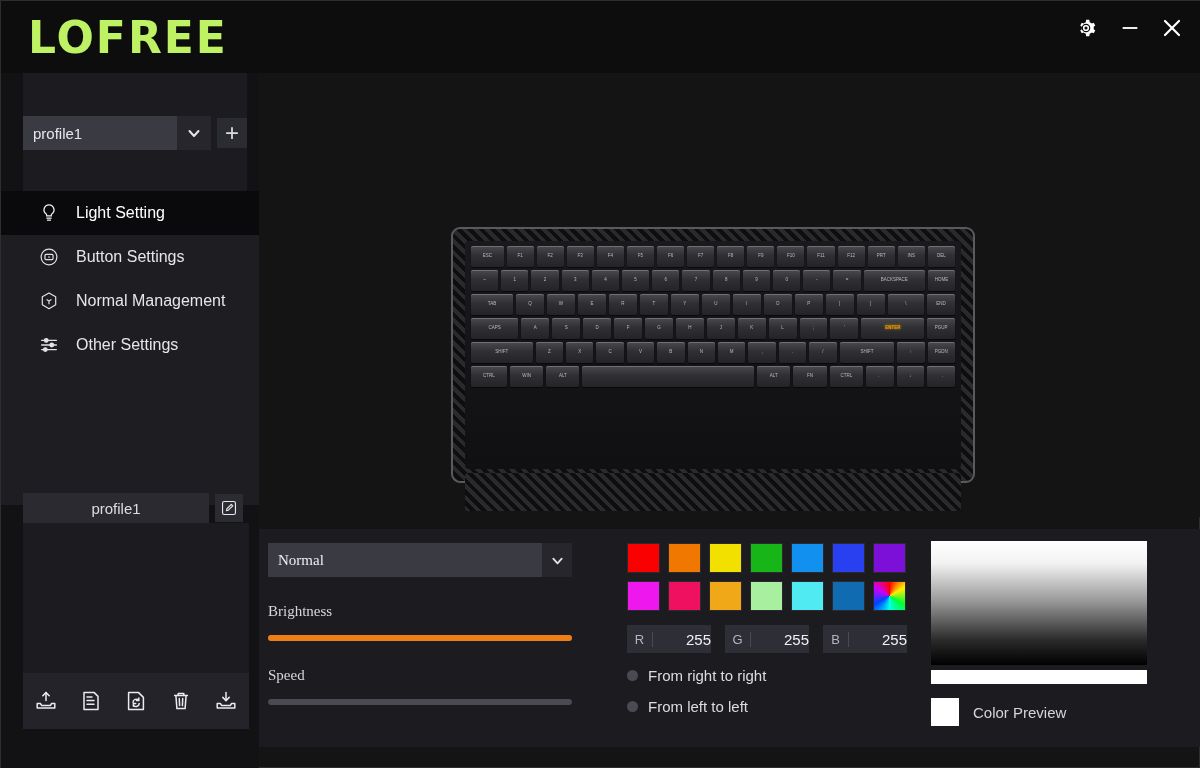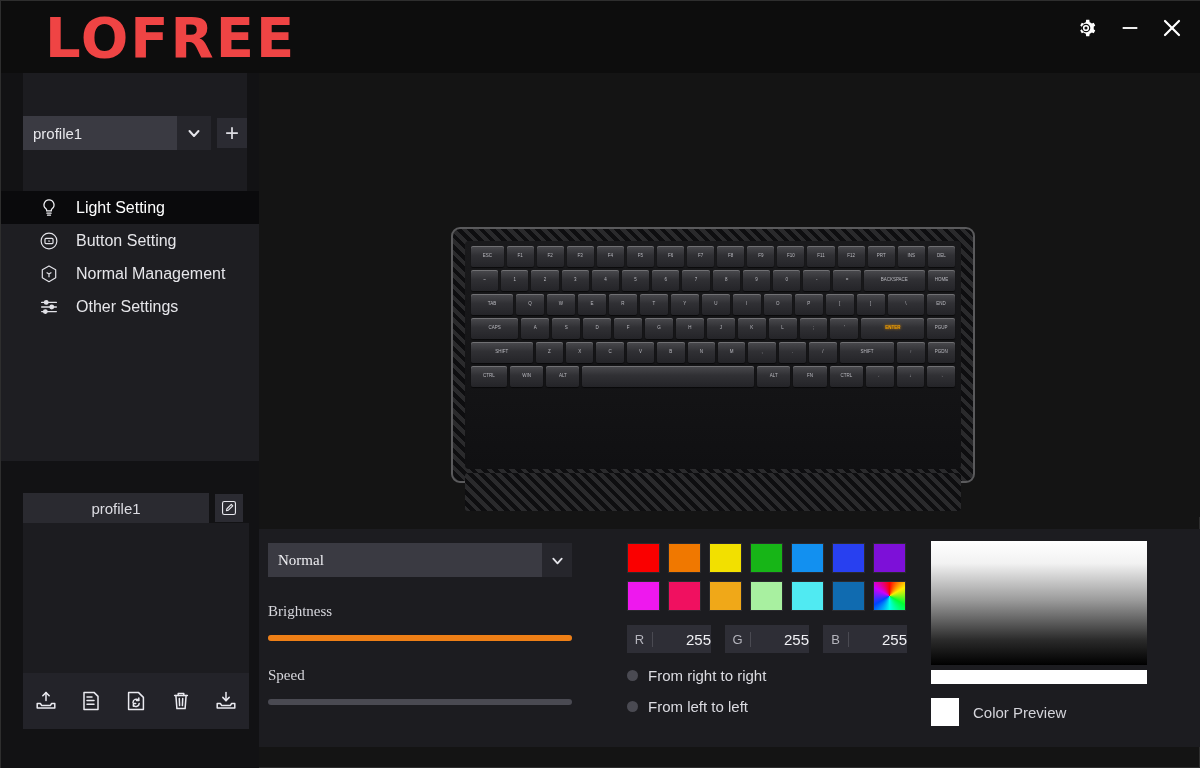--- a/index.html
+++ b/index.html
@@ -17,26 +17,26 @@
     border: 1px solid #2e2e2e;
   }
 
   
   #titlebar {
     position: absolute; top: 0; left: 0;
     width: 1200px; height: 72px;
     background: #0d0d0d;
   }
   #logo {
-    position: absolute; left: 44px; top: 10px;
+    position: absolute; left: 27px; top: 10px;
     font-family: "DejaVu Sans", sans-serif;
-    font-size: 56px;
+    font-size: 44px;
     font-weight: bold;
     letter-spacing: 2px;
-    color: #ef4444;
+    color: #bef264;
     line-height: 54px;
     user-select: none;
   }
   .winbtn {
     position: absolute; top: 10px;
     width: 34px; height: 34px;
     display: flex; align-items: center; justify-content: center;
     cursor: pointer;
   }
   #btn-gear { right: 98px; }
@@ -81,21 +81,21 @@
     background: #2b2b32;
     color: #dcdce2;
     font-size: 24px; font-weight: 300;
     display: flex; align-items: center; justify-content: center;
     cursor: pointer; line-height: 1;
   }
 
   #navlist { position: absolute; left: 0; top: 118px; width: 258px; }
   .navitem {
     position: relative;
-    height: 33px;
+    height: 44px;
     display: flex; align-items: center;
     padding-left: 35px;
     cursor: pointer;
     background: #1e1e22;
   }
   .navitem.selected { background: #0a0a0c; }
   .navicon {
     width: 26px; height: 26px;
     margin-right: 14px;
     display: flex; align-items: center; justify-content: center;
@@ -345,21 +345,21 @@
       </div>
 
       <div class="navitem">
         <span class="navicon">
           <svg width="22" height="22" viewBox="0 0 24 24" fill="none" stroke="#e2e2e8" stroke-width="1.3">
             <circle cx="12" cy="12" r="8.6"></circle>
             <rect x="7.6" y="9.2" width="8.8" height="5.6" rx="1.1"></rect>
             <text x="12" y="13.6" font-size="4.4" fill="#e2e2e8" stroke="none" text-anchor="middle" font-family="Liberation Sans, sans-serif">a</text>
           </svg>
         </span>
-        <span class="navlabel">Button Setting</span>
+        <span class="navlabel">Button Settings</span>
       </div>
 
       <div class="navitem">
         <span class="navicon">
           <svg width="22" height="22" viewBox="0 0 24 24" fill="none" stroke="#e2e2e8" stroke-width="1.3" stroke-linejoin="round">
             <path d="M12 3.2l7.3 4.2v8.8L12 20.4 4.7 16.2V7.4z"></path>
             <path d="M9.4 10.4l2.6 1.6 2.6-1.6M12 12v3.6"></path>
           </svg>
         </span>
         <span class="navlabel">Normal Management</span>

